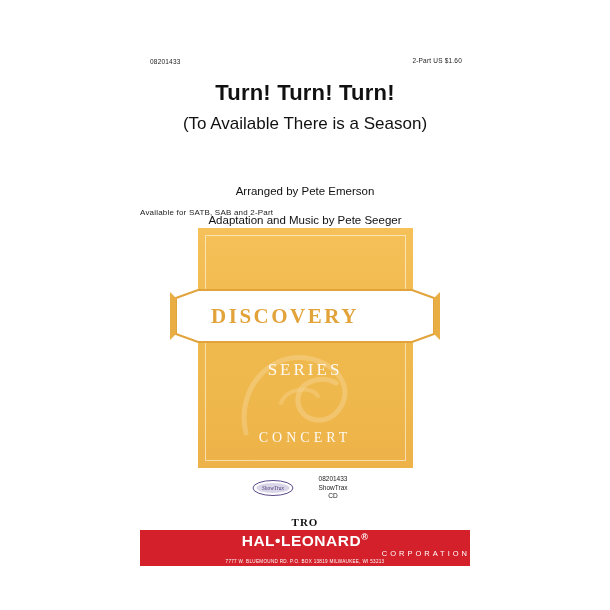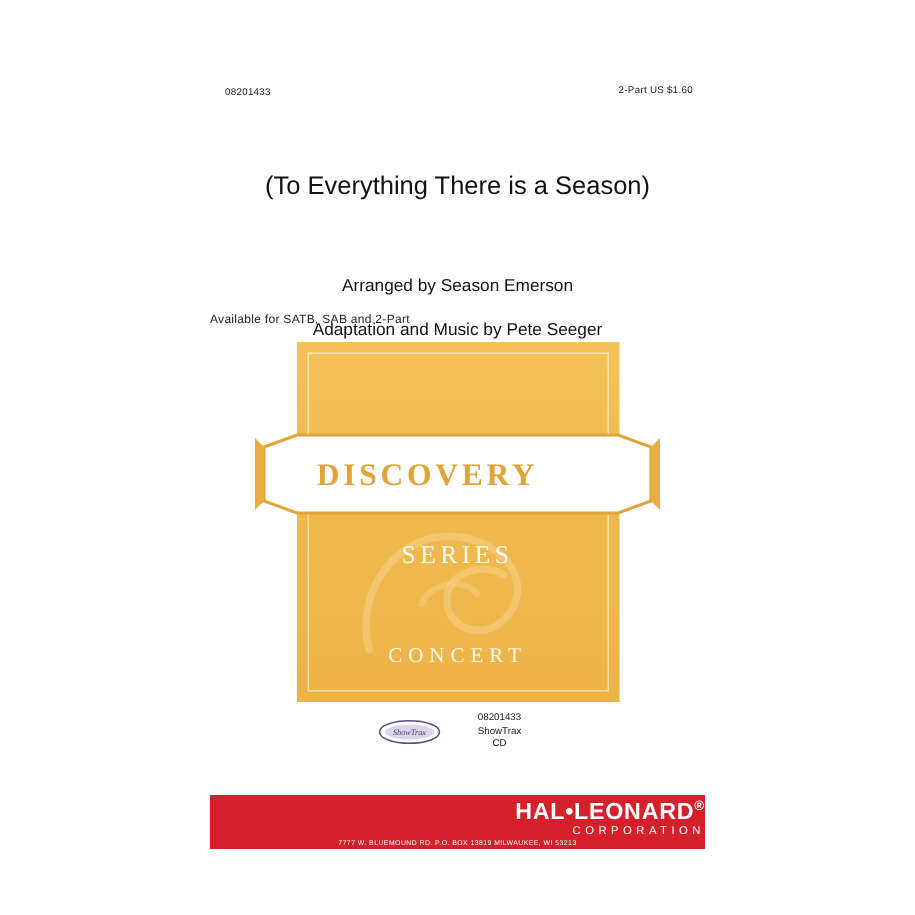--- a/index.html
+++ b/index.html
@@ -213,21 +213,21 @@
     top: 492px;
     width: 330px;
     height: 36px;
     background: #d3202a;
   }
   .hl-name {
     position: absolute;
     left: 0;
     right: 0;
     top: 2px;
-    text-align: right;
+    text-align: center;
     color: #ffffff;
     font-size: 15.5px;
     font-weight: bold;
     letter-spacing: 0.5px;
   }
   .hl-name .dot {
     font-size: 9px;
     vertical-align: super;
   }
   .hl-corp {
@@ -253,24 +253,25 @@
 </style>
 </head>
 <body>
 
 <div class="page">
   <div class="sheet">
 
     <div class="catalog-top">08201433</div>
     <div class="price-top">2-Part US $1.60</div>
 
-    <div class="subtitle">(To Everything There is a Season)</div>
+    <div class="title">Turn! Turn! Turn!</div>
+    <div class="subtitle">(To Available There is a Season)</div>
 
     <div class="credit-1">Adaptation and Music by Pete Seeger</div>
-    <div class="credit-2">Arranged by Season Emerson</div>
+    <div class="credit-2">Arranged by Pete Emerson</div>
     <div class="availability">Available for SATB, SAB and 2-Part</div>
 
     <div class="art-panel">
       <svg class="swirl" viewBox="0 0 150 120">
         <path d="M20,100 C10,60 40,20 80,25 C115,30 130,60 110,80 C95,95 70,85 72,65 C74,48 95,42 110,50" fill="none" stroke="#ffffff" stroke-width="5" stroke-linecap="round" opacity="0.55"></path>
         <path d="M55,70 C60,55 85,52 92,63" fill="none" stroke="#ffffff" stroke-width="4" stroke-linecap="round" opacity="0.45"></path>
       </svg>
     </div>
 
     <div class="banner">
@@ -291,20 +292,21 @@
       <ellipse cx="42" cy="20" rx="33" ry="10" fill="#6b5aa0" opacity="0.25"></ellipse>
       <text x="42" y="24" font-size="11" font-family="Liberation Serif, serif" fill="#4a3b78" text-anchor="middle" font-style="italic">ShowTrax</text>
     </svg>
 
     <div class="showtrax-info">
       <div>08201433</div>
       <div>ShowTrax</div>
       <div>CD</div>
     </div>
 
+    <div class="tro">TRO</div>
 
     <div class="hl-bar">
       <div class="hl-name"><span>HAL•LEONARD</span><span class="dot">®</span></div>
       <div class="hl-corp">CORPORATION</div>
       <div class="hl-addr">7777 W. BLUEMOUND RD. P.O. BOX 13819 MILWAUKEE, WI 53213</div>
     </div>
 
   </div>
 </div>
 

